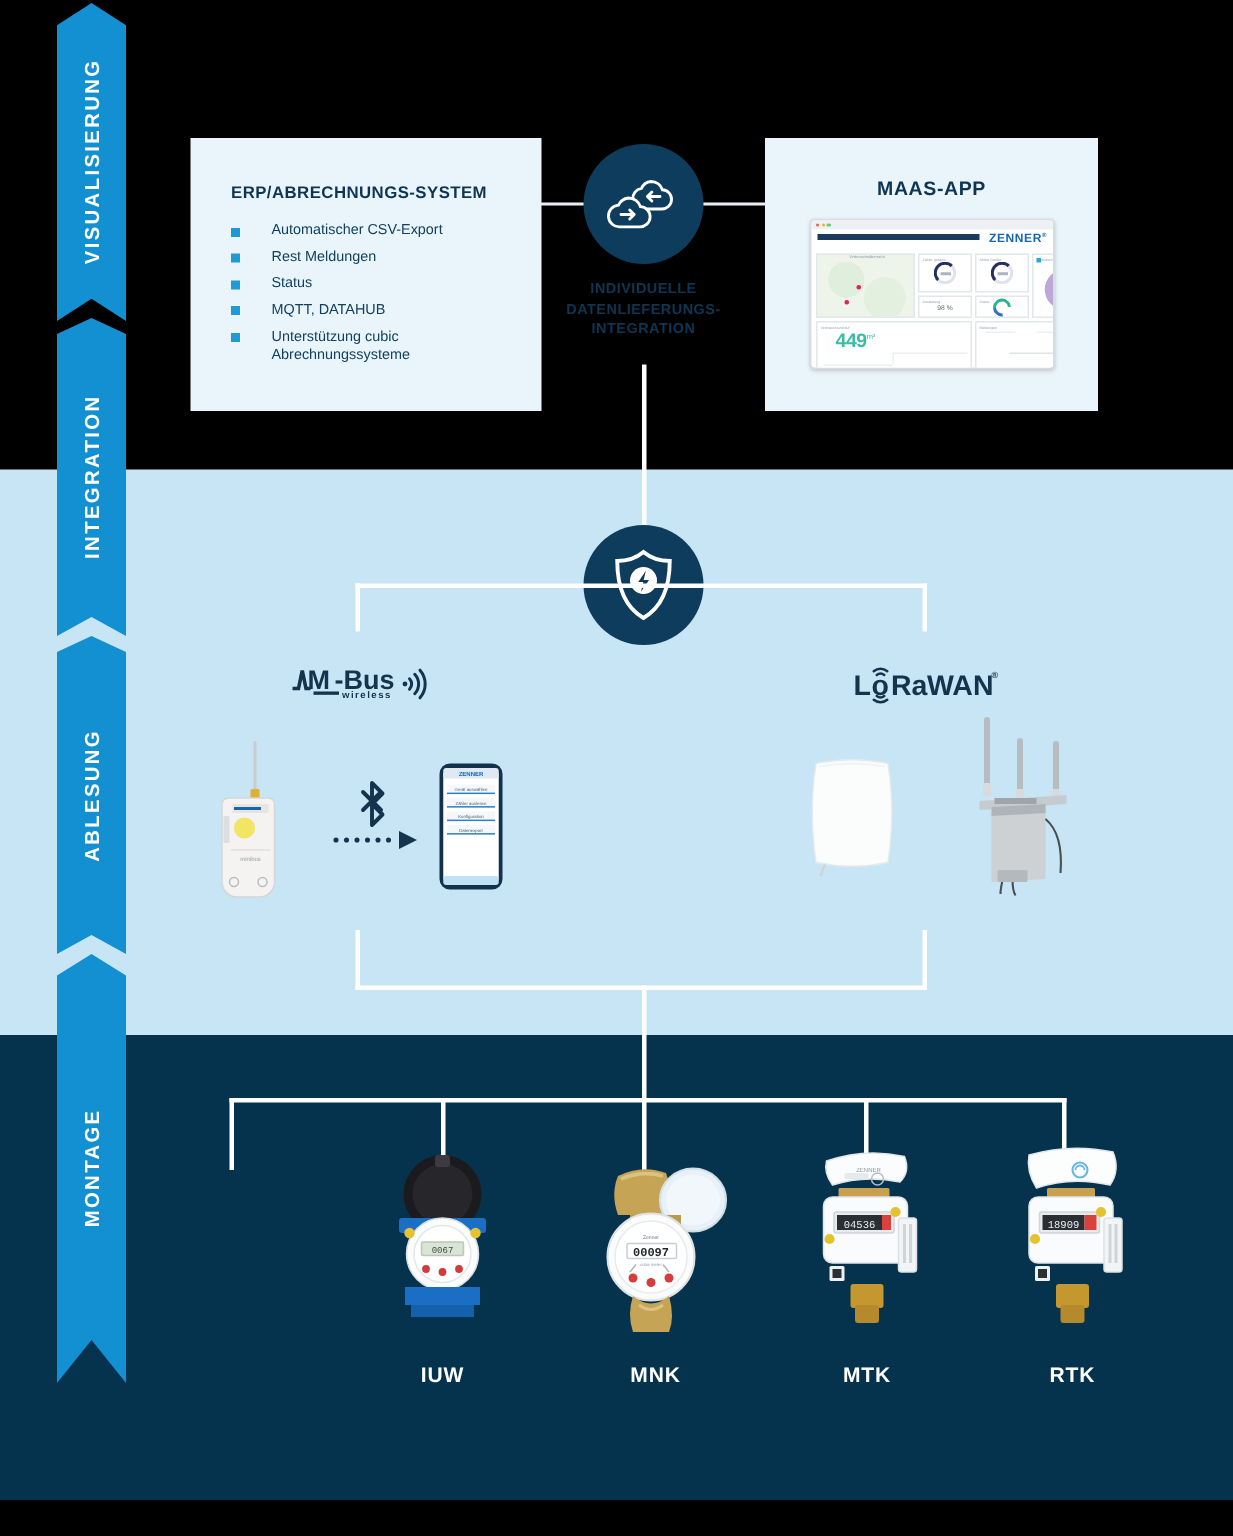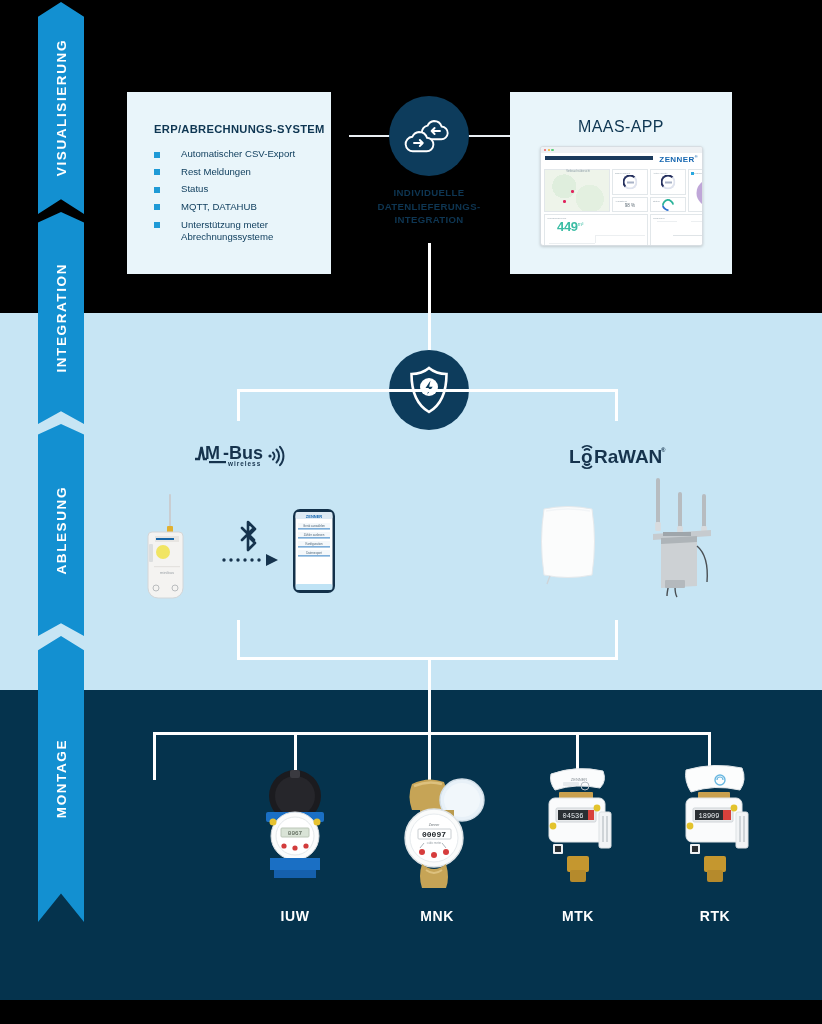--- a/index.html
+++ b/index.html
@@ -40,40 +40,40 @@
   #seg-3 { top: 636px; height: 286px; }
 
   
   .ln { position: absolute; background: #ffffff; }
   .ln-grey { position: absolute; background: #e9eef2; }
 
   
   .card {
     position: absolute; background: #e9f5fa;
   }
-  #card-erp  { left: 127px; top: 92px;  width: 204px; height: 182px; }
+  #card-erp  { left: 127px; top: 92px;  width: 234px; height: 182px; }
   #card-maas { left: 510px; top: 92px;  width: 222px; height: 182px; }
 
   #erp-title {
     position: absolute; left: 27px; top: 31px;
     font-size: 11.2px; font-weight: 700; color: #0e3652; letter-spacing: .3px;
   }
   #erp-list { position: absolute; left: 27px; top: 56px; width: 180px; }
   .erp-item {
     display: flex; align-items: flex-start; margin-bottom: 5px;
     font-size: 9.6px; color: #12405f; line-height: 1.32;
   }
   .erp-bullet {
     width: 6px; height: 6px; background: #1e9ad6; flex: 0 0 6px;
     margin-top: 3.5px; margin-right: 21px;
   }
 
   #maas-title {
     position: absolute; left: 0; top: 26px; width: 222px; text-align: center;
-    font-size: 16px; font-weight: 400; color: #0e3652; letter-spacing: .4px;
+    font-size: 13px; font-weight: 700; color: #0e3652; letter-spacing: .4px;
   }
 
   
   #dash {
     position: absolute; left: 30px; top: 54px; width: 163px; height: 100px;
     background: #ffffff; border: 1px solid #d7dde2; border-radius: 3px;
     box-shadow: 0 1px 3px rgba(0,0,0,.18); overflow: hidden;
   }
   #dash-bar { position: absolute; left: 0; top: 0; width: 100%; height: 6px; background: #eef1f4; }
   .dot { position: absolute; top: 2px; width: 2.4px; height: 2.4px; border-radius: 50%; }
@@ -209,21 +209,21 @@
       <div class="erp-item">
         <span class="erp-bullet"></span>
         <span>Status</span>
       </div>
       <div class="erp-item">
         <span class="erp-bullet"></span>
         <span>MQTT, DATAHUB</span>
       </div>
       <div class="erp-item">
         <span class="erp-bullet"></span>
-        <span>Unterstützung meter Abrechnungssysteme</span>
+        <span>Unterstützung cubic Abrechnungssysteme</span>
       </div>
     </div>
   </div>
 
   <div class="card" id="card-maas">
     <div id="maas-title">MAAS-APP</div>
 
     <div id="dash">
       <div id="dash-bar">
         <span class="dot" id="dot1"></span>

